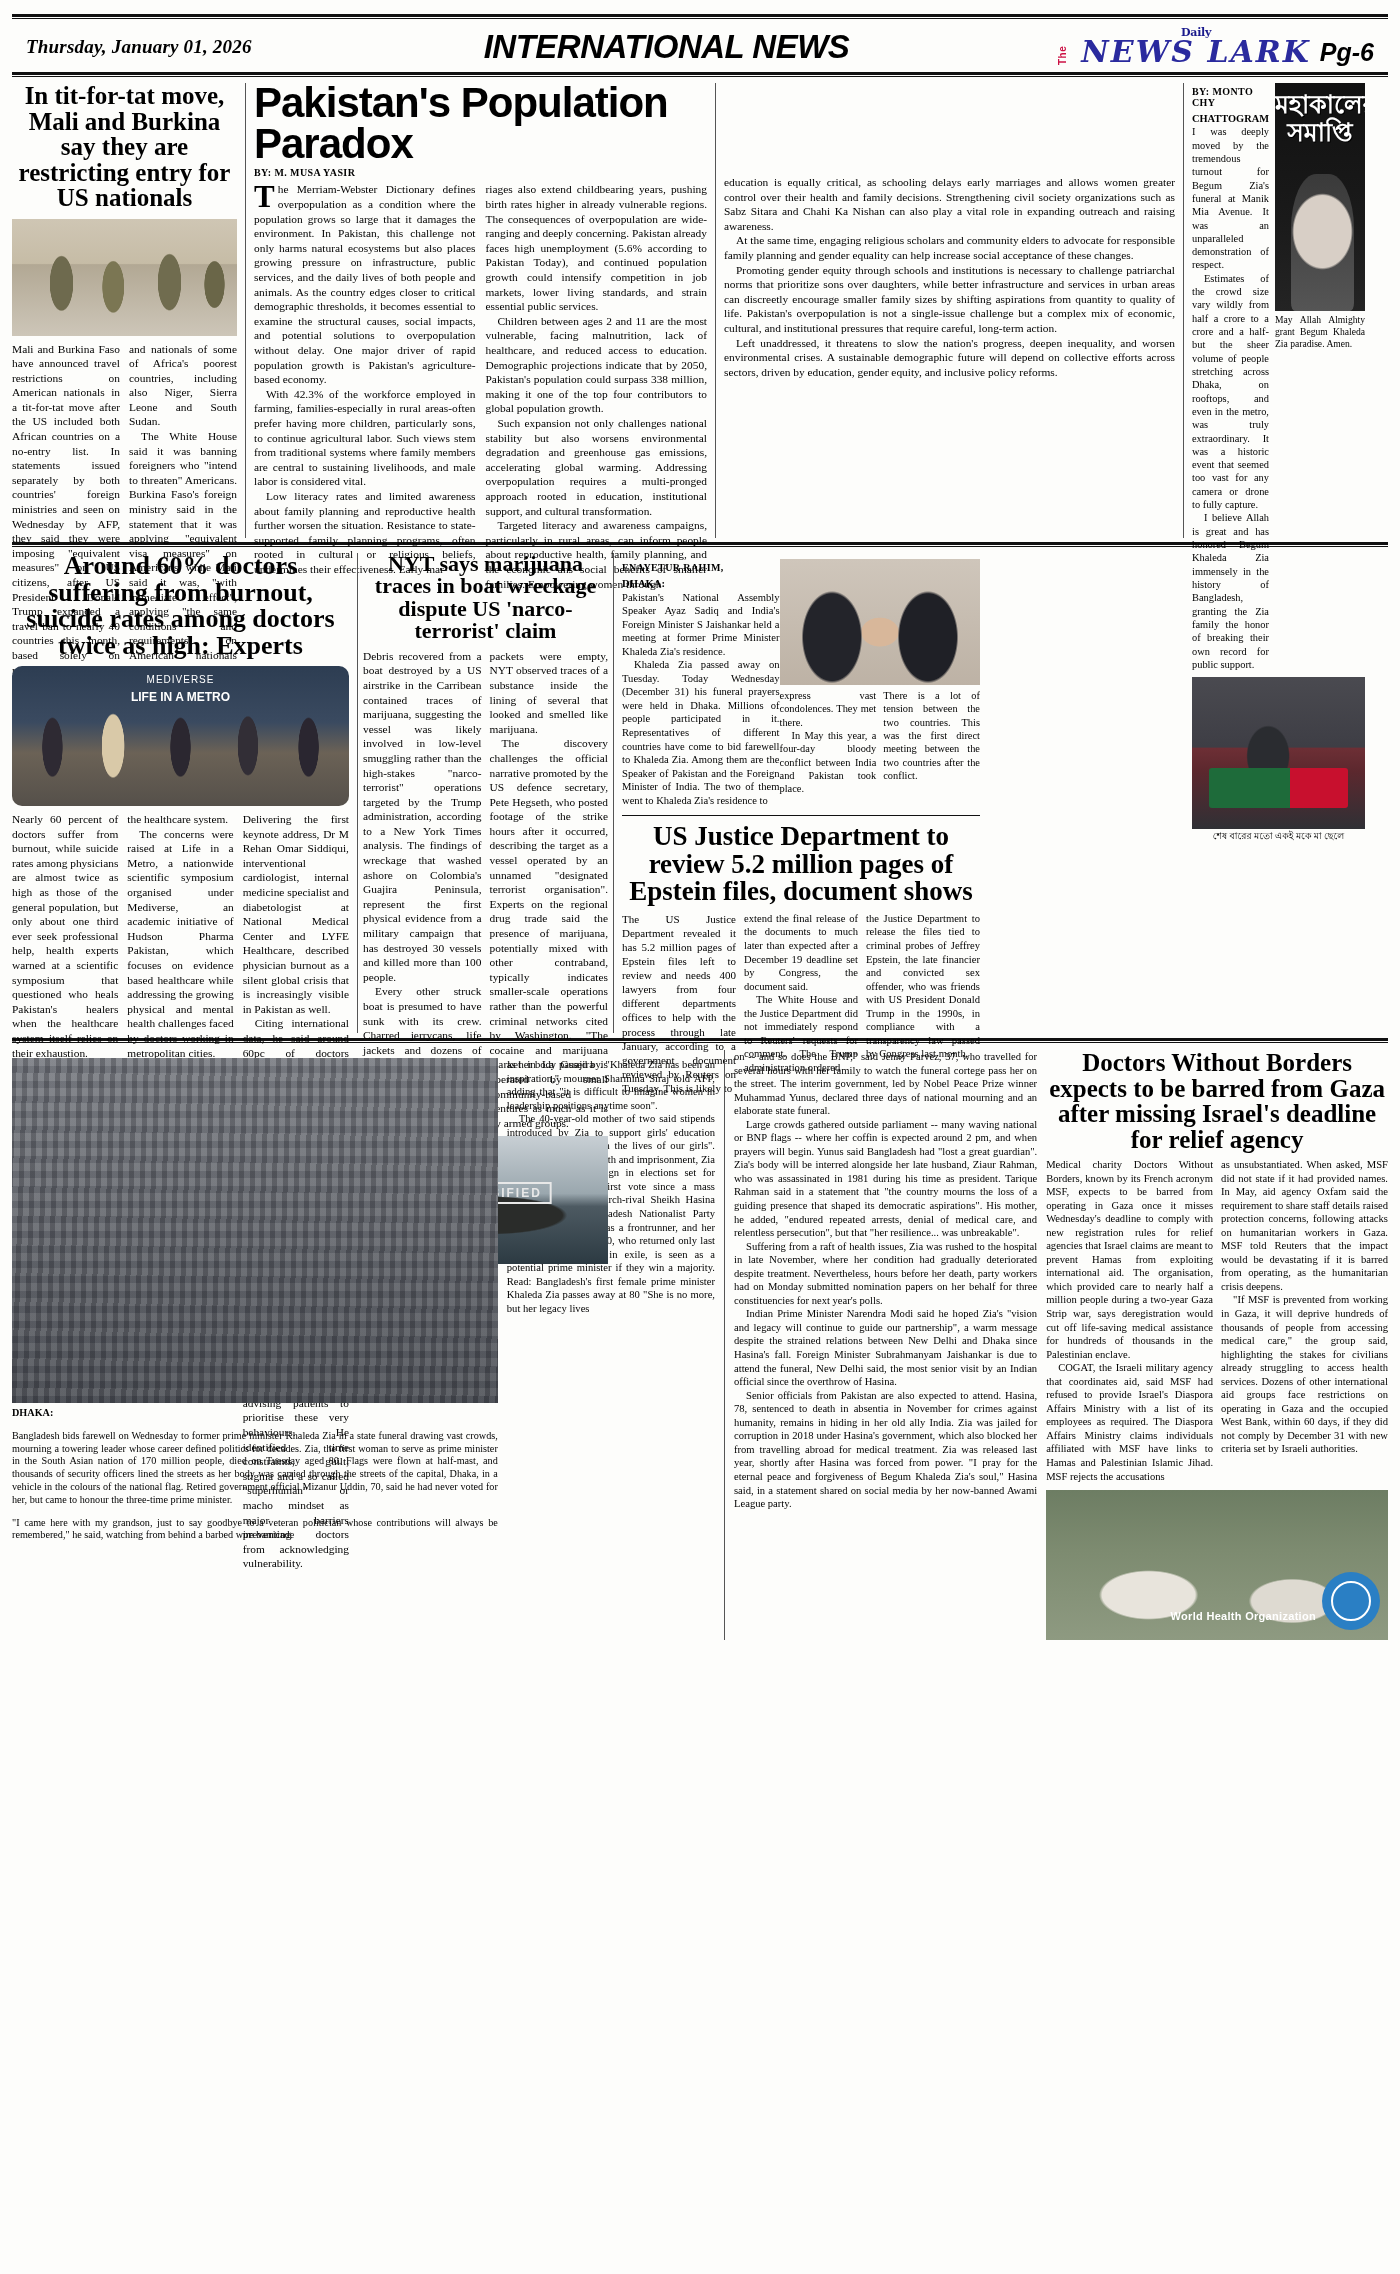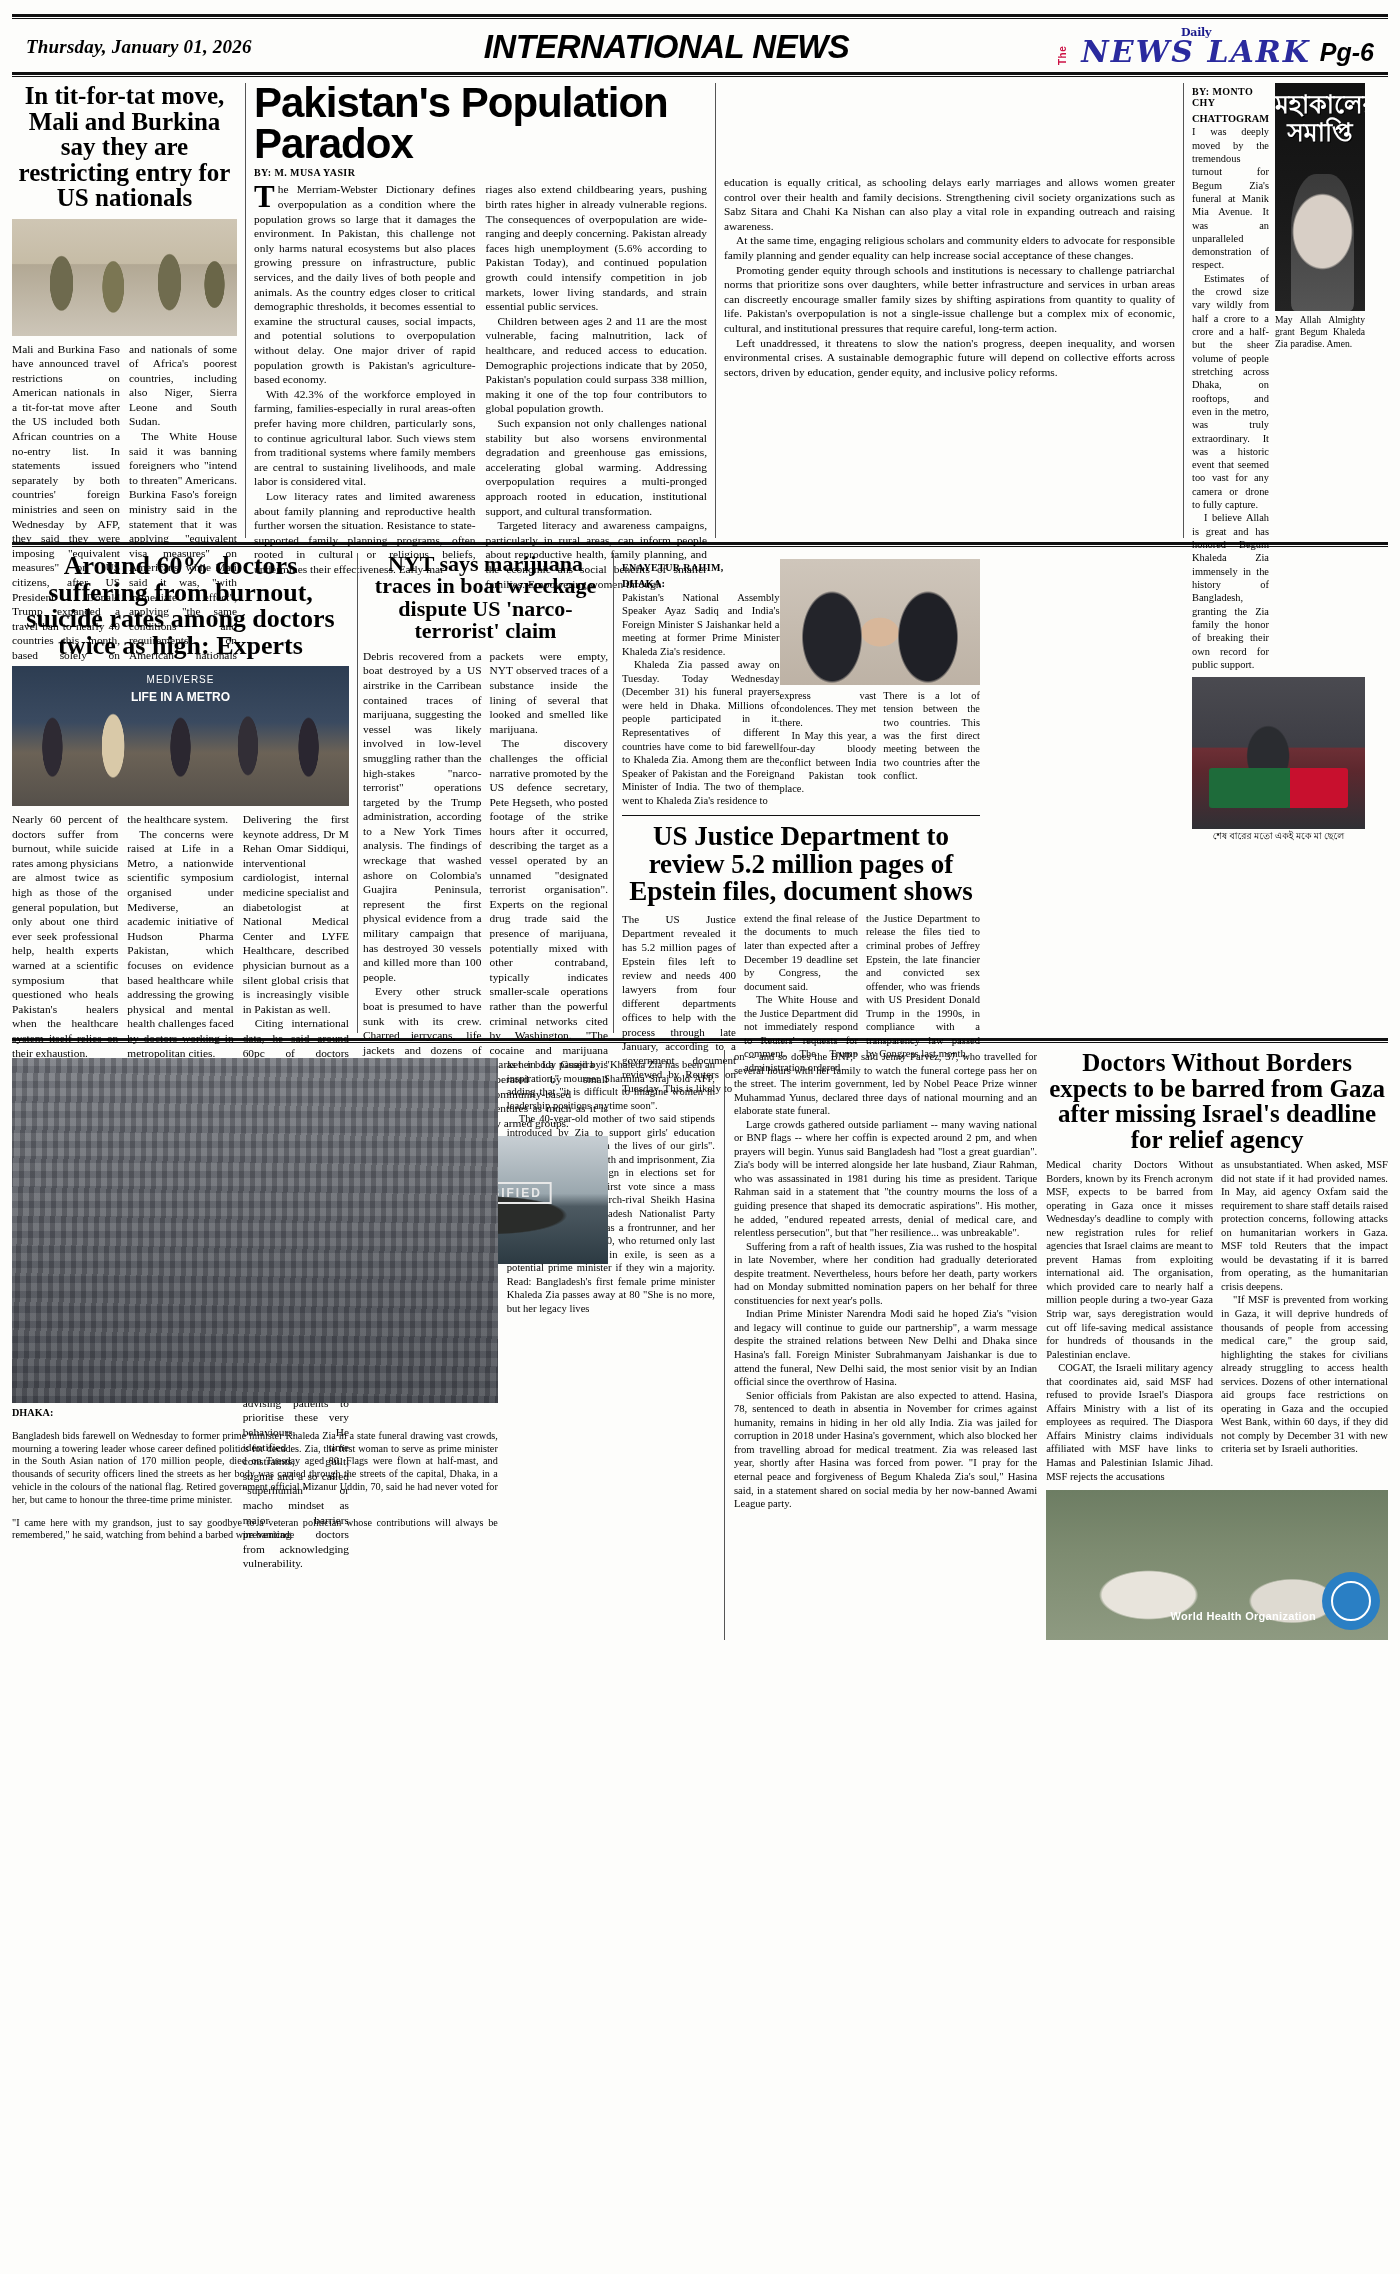--- a/index.html
+++ b/index.html
@@ -47,21 +47,21 @@
       radial-gradient(ellipse 28px 66px at 45% 58%, #7b7653 0%, #7b7653 38%, transparent 40%),
       radial-gradient(ellipse 30px 72px at 70% 54%, #706c4f 0%, #706c4f 38%, transparent 40%),
       radial-gradient(ellipse 26px 60px at 90% 56%, #6a6648 0%, #6a6648 38%, transparent 40%),
       linear-gradient(#cfc6b4 0%, #c6bca6 38%, #b2a894 39%, #cdc6b8 100%); }
   .ph-stage { background:
       radial-gradient(ellipse 18px 52px at 12% 58%, #2e2a33 0%, #2e2a33 55%, transparent 58%),
       radial-gradient(ellipse 20px 56px at 30% 57%, #d9c9a8 0%, #d9c9a8 55%, transparent 58%),
       radial-gradient(ellipse 18px 52px at 50% 58%, #2b2730 0%, #2b2730 55%, transparent 58%),
       radial-gradient(ellipse 18px 52px at 70% 57%, #322e36 0%, #322e36 55%, transparent 58%),
       radial-gradient(ellipse 18px 52px at 88% 58%, #2a2630 0%, #2a2630 55%, transparent 58%),
-      linear-gradient(#2d3d52 0%, #3a4a60 40%, #6b6256 62%, #55504a 100%); }
+      linear-gradient(#2d3d52 0%, #3a4a60 40%, #6b6256 62%, #55504a 100%); border-radius: 10px; }
   .ph-boat { background:
       radial-gradient(ellipse 120px 30px at 52% 62%, #2a2c2a 0%, #2a2c2a 60%, transparent 64%),
       linear-gradient(#c8cfd4 0%, #9aa7ae 45%, #4d5a62 55%, #2c3a42 100%); }
   .ph-handshake { background:
       radial-gradient(ellipse 46px 70px at 26% 62%, #23242a 0%, #23242a 62%, transparent 66%),
       radial-gradient(ellipse 46px 70px at 74% 62%, #1f2026 0%, #1f2026 62%, transparent 66%),
       radial-gradient(ellipse 26px 20px at 50% 58%, #d8b79a 0%, #d8b79a 70%, transparent 74%),
       linear-gradient(#cfc6bb 0%, #bdb2a5 100%); }
   .ph-crowd { background:
       repeating-linear-gradient(92deg, rgba(40,40,48,.30) 0 5px, rgba(150,150,160,.13) 5px 11px),

